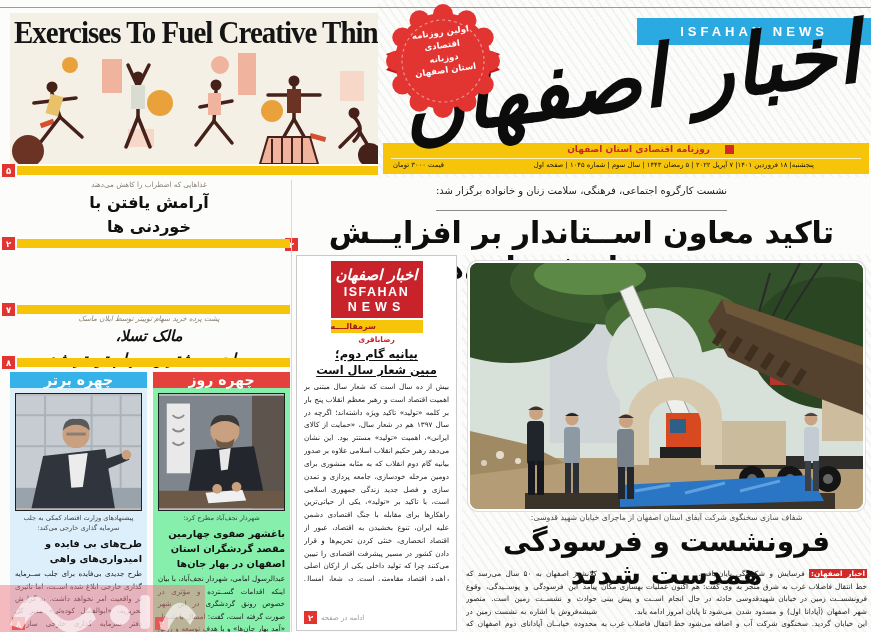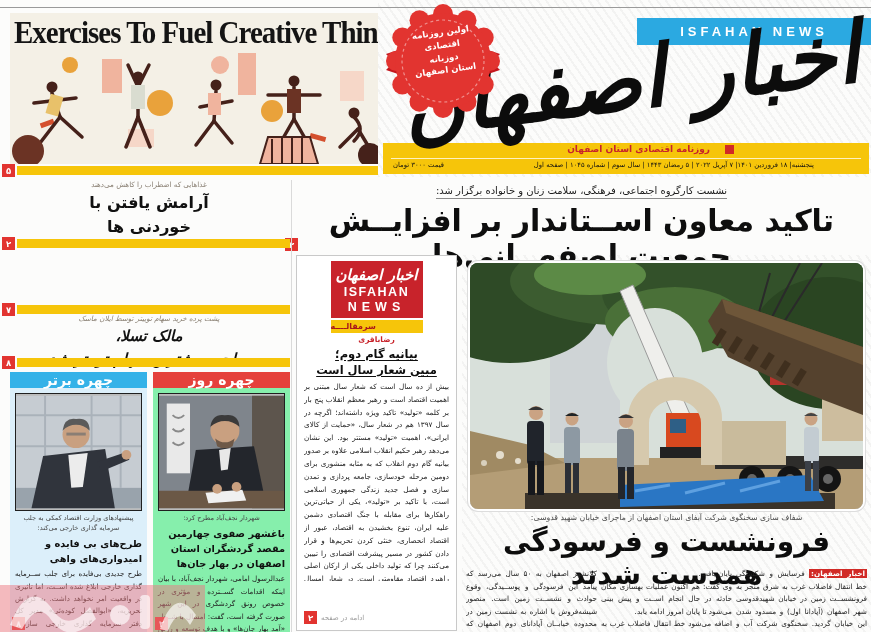--- a/index.html
+++ b/index.html
@@ -38,21 +38,21 @@
   #tagline-row{position:absolute;right:135px;top:1px;display:flex;flex-direction:row-reverse;
                align-items:center;gap:15px;}
   #tagline{color:#c8232b;font-size:9px;font-weight:bold;}
   .tag-marker{width:9px;height:9px;background:#d12a26;display:inline-block;}
   #date-divider{position:absolute;left:8px;right:8px;top:15px;height:1px;background:rgba(255,255,255,.75);}
   #date-line{position:absolute;right:55px;top:18px;font-size:6.8px;color:#111;direction:rtl;}
   #price{position:absolute;left:10px;top:18px;font-size:6.8px;color:#111;direction:rtl;}
 
   
   #lead{left:292px;top:179px;width:579px;height:78px;text-align:center;direction:rtl;}
-  #lead-kicker{display:inline-block;font-size:10px;color:#1c1c1c;padding-bottom:2px;
+  #lead-kicker{display:inline-block;font-size:10px;color:#1c1c1c;padding-bottom:14px;
                border-bottom:1px solid #8a8a8a;}
   #lead-headline{font-size:30px;font-weight:900;margin-top:4px;letter-spacing:-.5px;color:#0e0e0e;}
   #lead-badge{position:absolute;left:-7px;bottom:6px;}
 
   
   .left-item{left:10px;width:278px;text-align:center;direction:rtl;}
   .item-kicker{font-size:7.2px;color:#8a8074;margin-bottom:2px;}
   .item-headline{font-size:16px;font-weight:800;line-height:1.5;color:#111;white-space:pre-line;}
 
   

